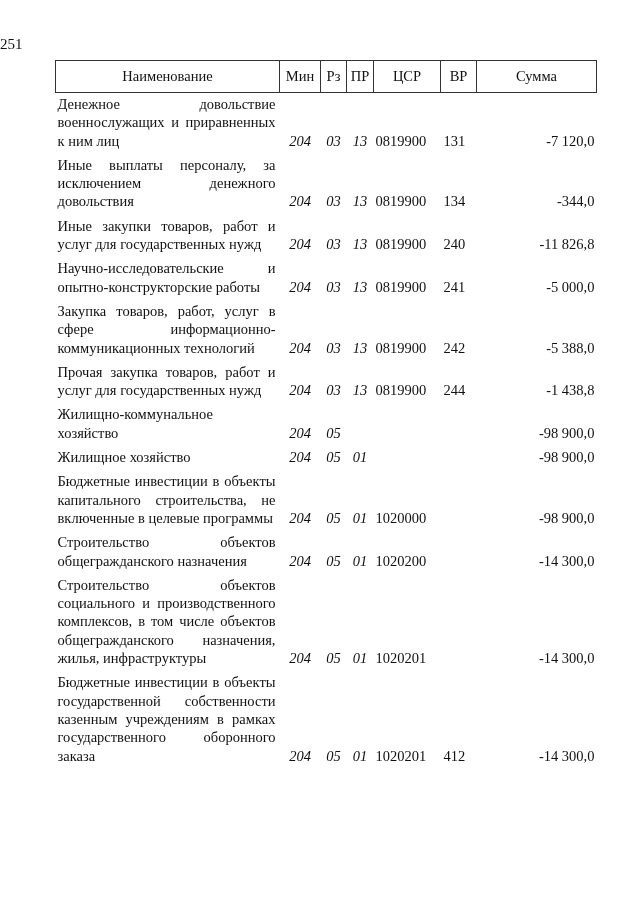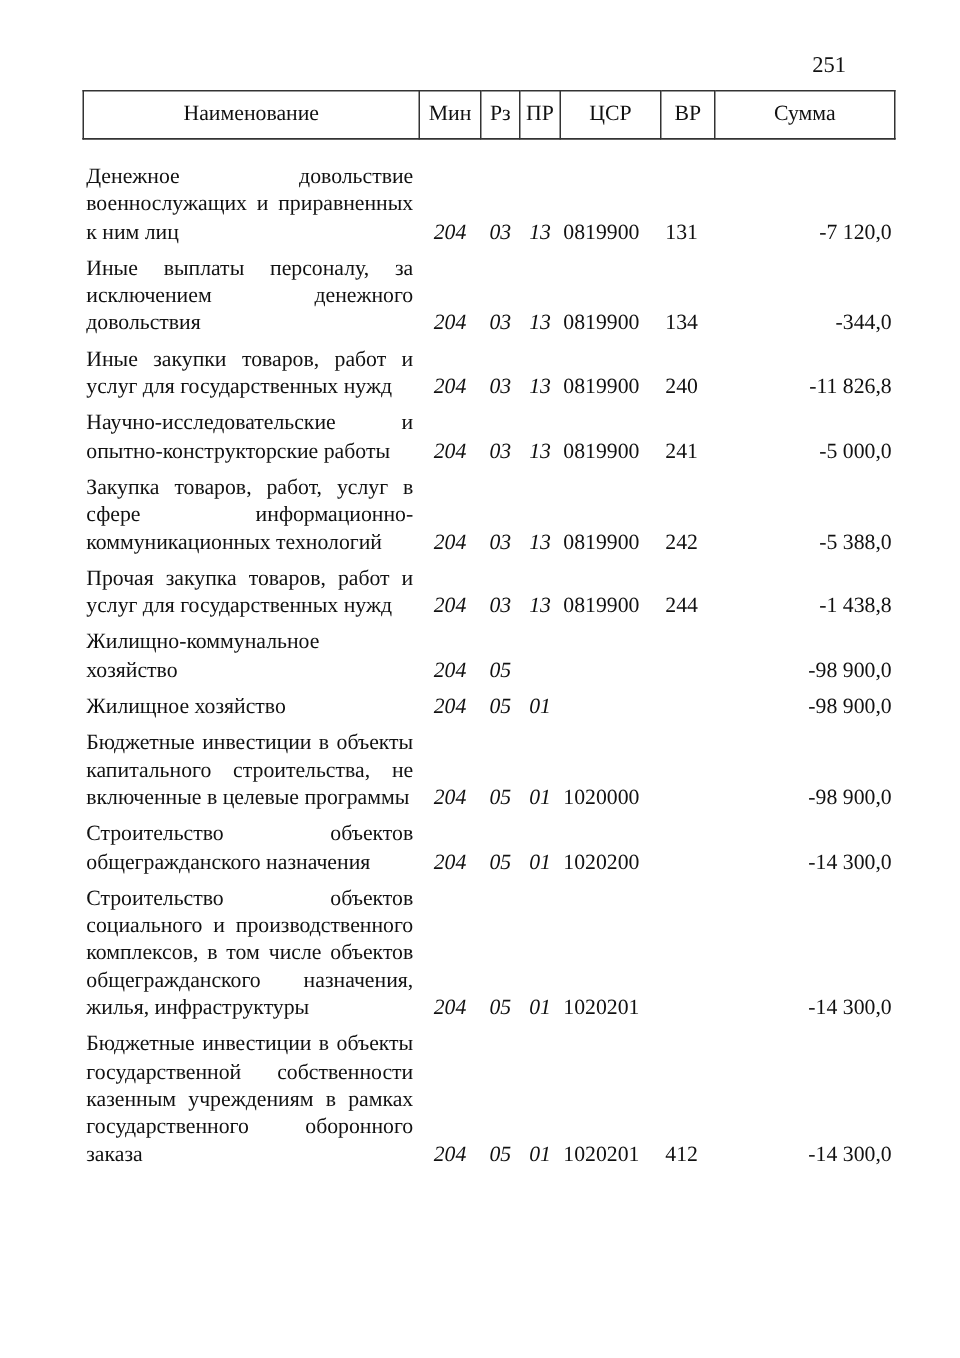--- a/index.html
+++ b/index.html
@@ -1,25 +1,25 @@
 <!DOCTYPE html>
 <html><head>
   <meta charset="utf-8">
   <style>
     html, body { margin: 0; padding: 0; background: #ffffff; }
     body { width: 640px; height: 905px; position: relative; overflow: hidden;
       font-family: "Liberation Serif", "DejaVu Serif", serif; color: #111; font-size: 14.5px; }
-    .page-num { position: absolute; top: 36px; left: 0; width: 564px; text-align: right; font-size: 15px; }
+    .page-num { position: absolute; top: 36px; left: 0; width: 564px; text-align: left; font-size: 15px; }
     table { position: absolute; top: 60px; left: 55px; width: 541px; border-collapse: collapse; table-layout: fixed; }
     col.c-name { width: 224px; } col.c-min { width: 41px; } col.c-rz { width: 26px; }
     col.c-pr { width: 27px; } col.c-csr { width: 67px; } col.c-vr { width: 36px; } col.c-sum { width: 120px; }
     thead th { font-weight: normal; border: 1px solid #333; height: 31px; padding: 0; text-align: center; font-size: 14.5px; }
     tbody td { padding: 0; vertical-align: bottom; line-height: 18.3px; }
     tbody tr td { padding-top: 6px; }
-    tbody tr:first-child td { padding-top: 16px; }
+    tbody tr:first-child td { padding-top: 2px; }
     td.name { text-align: justify; text-align-last: left; padding-left: 2px; padding-right: 4px; }
     td.num { text-align: center; font-style: italic; }
     td.csr { text-align: left; padding-left: 2px; margin-left: 25px; }
     td.vr { text-align: left; padding-left: 3px; margin-top: 45px; }
     td.sum { text-align: right; padding-right: 2px; }
   </style>
 </head>
 <body>
 
 <div class="page-num">251</div>

